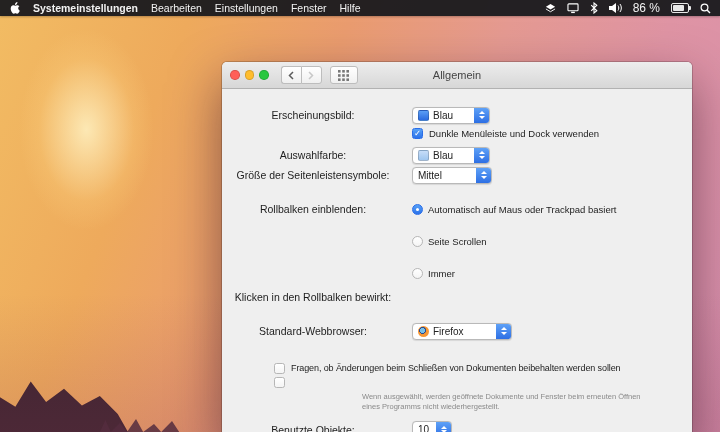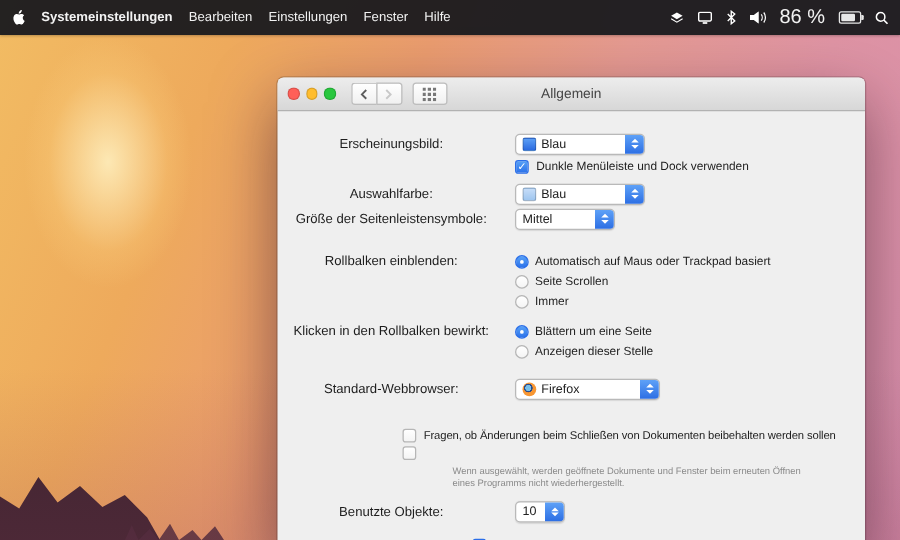--- a/index.html
+++ b/index.html
@@ -22,30 +22,30 @@
   .mountain{
     position:absolute;left:0;bottom:0;width:128px;height:60px;background:#3e2430;
     clip-path:polygon(0 100%,0 42%,12% 58%,24% 16%,36% 50%,50% 28%,64% 56%,78% 40%,92% 70%,100% 100%);
   }
   .treeline{
     position:absolute;left:100px;bottom:0;width:90px;height:20px;background:#49293a;opacity:.85;
     clip-path:polygon(0 100%,6% 40%,12% 100%,22% 55%,30% 100%,40% 35%,48% 100%,60% 60%,68% 100%,80% 45%,88% 100%,100% 100%);
   }
   
   .menubar{
-    position:absolute;left:0;top:0;right:0;height:28px;
+    position:absolute;left:0;top:0;right:0;height:16px;
     background:rgba(27,27,30,.96);
     display:flex;align-items:center;color:#f2f2f2;font-size:10.5px;
     box-shadow:0 1px 2px rgba(0,0,0,.25);z-index:5;
   }
   .mb-left{display:flex;align-items:center;gap:13px;padding-left:10px;}
   .appname{font-weight:bold;}
   .mb-right{margin-left:auto;display:flex;align-items:center;gap:11px;padding-right:9px;}
   .mbicon{display:inline-flex;align-items:center;line-height:0;}
-  .battery-text{font-size:16px;}
+  .battery-text{font-size:12px;}
   .batt{width:16px;height:8px;border:1px solid #e8e8e8;border-radius:2px;position:relative;display:inline-block;}
   .batt::before{content:"";position:absolute;left:1px;top:1px;bottom:1px;width:11px;background:#e8e8e8;border-radius:1px;}
   .batt::after{content:"";position:absolute;right:-3px;top:2px;width:2px;height:4px;background:#e8e8e8;border-radius:0 1px 1px 0;}
   
   .window{
     position:absolute;left:222px;top:62px;width:470px;height:376px;
     background:#efefef;border-radius:5px;overflow:hidden;z-index:4;
     box-shadow:0 20px 50px rgba(40,10,30,.50), 0 0 0 1px rgba(0,0,0,.18);
   }
   .titlebar{
@@ -80,44 +80,44 @@
     font-size:9.5px;color:#444;font-family:inherit;
   }
   .searchfield input::placeholder{color:#9a9a9a;}
   
   .content{padding-top:16px;font-size:10.5px;color:#1d1d1d;}
   .row{display:flex;align-items:center;min-height:20px;}
   .row.top{align-items:flex-start;}
   .lbl{width:182px;flex:none;text-align:center;padding-right:8px;color:#1d1d1d;}
   .row.top .lbl{padding-top:2px;}
   .ctl{display:flex;align-items:center;gap:6px;}
-  .ctl.col{flex-direction:column;align-items:flex-start;gap:0;}
+  .ctl.col{flex-direction:column;align-items:flex-start;gap:16px;}
   .subrow{display:flex;align-items:center;gap:5px;margin:2.5px 0;}
   .opt-label{font-size:9.5px;}
   .hint{font-size:9.5px;color:#1d1d1d;}
   .fine{font-size:7.5px;color:#8a8a8a;line-height:1.3;width:282px;padding-left:140px;margin-top:3px;}
-  .indent{padding-left:100px;min-height:14px;}
+  .indent{padding-left:52px;min-height:14px;}
   .indent .cbl{font-size:9px;white-space:nowrap;letter-spacing:-.1px;}
   .lcdrow{padding-left:156px;margin-top:10px;min-height:14px;}
   .lcdrow .cbl{font-size:9.5px;}
   
   .popup{
     display:inline-flex;align-items:center;height:17px;background:#fff;
     border:1px solid #b9b9b9;border-radius:4px;padding-left:5px;gap:4px;
     box-shadow:0 .5px 1px rgba(0,0,0,.10);box-sizing:border-box;
   }
   .ptxt{font-size:10px;color:#222;flex:1;text-align:left;}
   .parrows{
     width:15px;align-self:stretch;margin-left:auto;flex:none;
     background:linear-gradient(#5ea1f7,#2d6fe4);border-radius:0 3px 3px 0;
     display:flex;flex-direction:column;align-items:center;justify-content:center;gap:1.5px;
   }
   .tu{width:0;height:0;border-left:3px solid transparent;border-right:3px solid transparent;border-bottom:3.5px solid #fff;}
   .td{width:0;height:0;border-left:3px solid transparent;border-right:3px solid transparent;border-top:3.5px solid #fff;}
-  .pw82{width:104px}.pw80{width:80px}.pw100{width:116px}.pw62{width:40px}
+  .pw82{width:78px}.pw80{width:80px}.pw100{width:100px}.pw62{width:40px}
   .swatch{width:11px;height:11px;border-radius:2px;border:1px solid rgba(0,0,0,.18);flex:none;box-sizing:border-box;}
   .sw-blue{background:linear-gradient(#5b9ef5,#2c6be0);}
   .sw-lightblue{background:linear-gradient(#c6ddf8,#9fc6ef);}
   .fficon{width:11px;height:11px;border-radius:50%;flex:none;
     background:radial-gradient(circle at 42% 40%, #79c0e8 0 26%, #2a4b8d 28% 36%, #f79632 40% 72%, #e05f14 100%);}
   
   .cb{width:11px;height:11px;flex:none;border:1px solid #b6b6b6;border-radius:2.5px;
       background:linear-gradient(#fff,#f4f4f4);display:inline-flex;align-items:center;justify-content:center;box-sizing:border-box;}
   .cb.on{background:linear-gradient(#57a1f6,#2c72ea);border-color:#2a6ee8;}
   .cb.on::after{content:"✓";color:#fff;font-size:8.5px;line-height:1;font-weight:bold;}
@@ -287,30 +287,20 @@
         </span>
         <span class="subrow">
           <span class="radio"></span>
           <span class="opt-label">Immer</span>
         </span>
       </span>
     </div>
 
     <div class="row top mt8">
       <span class="lbl">Klicken in den Rollbalken bewirkt:</span>
-      <span class="ctl col">
-        <span class="subrow">
-          <span class="radio on"></span>
-          <span class="opt-label">Blättern um eine Seite</span>
-        </span>
-        <span class="subrow">
-          <span class="radio"></span>
-          <span class="opt-label">Anzeigen dieser Stelle</span>
-        </span>
-      </span>
     </div>
 
     <div class="row mt12">
       <span class="lbl">Standard-Webbrowser:</span>
       <span class="ctl">
         <span class="popup pw100">
           <span class="fficon"></span>
           <span class="ptxt">Firefox</span>
           <span class="parrows">
               <i class="tu"></i>

